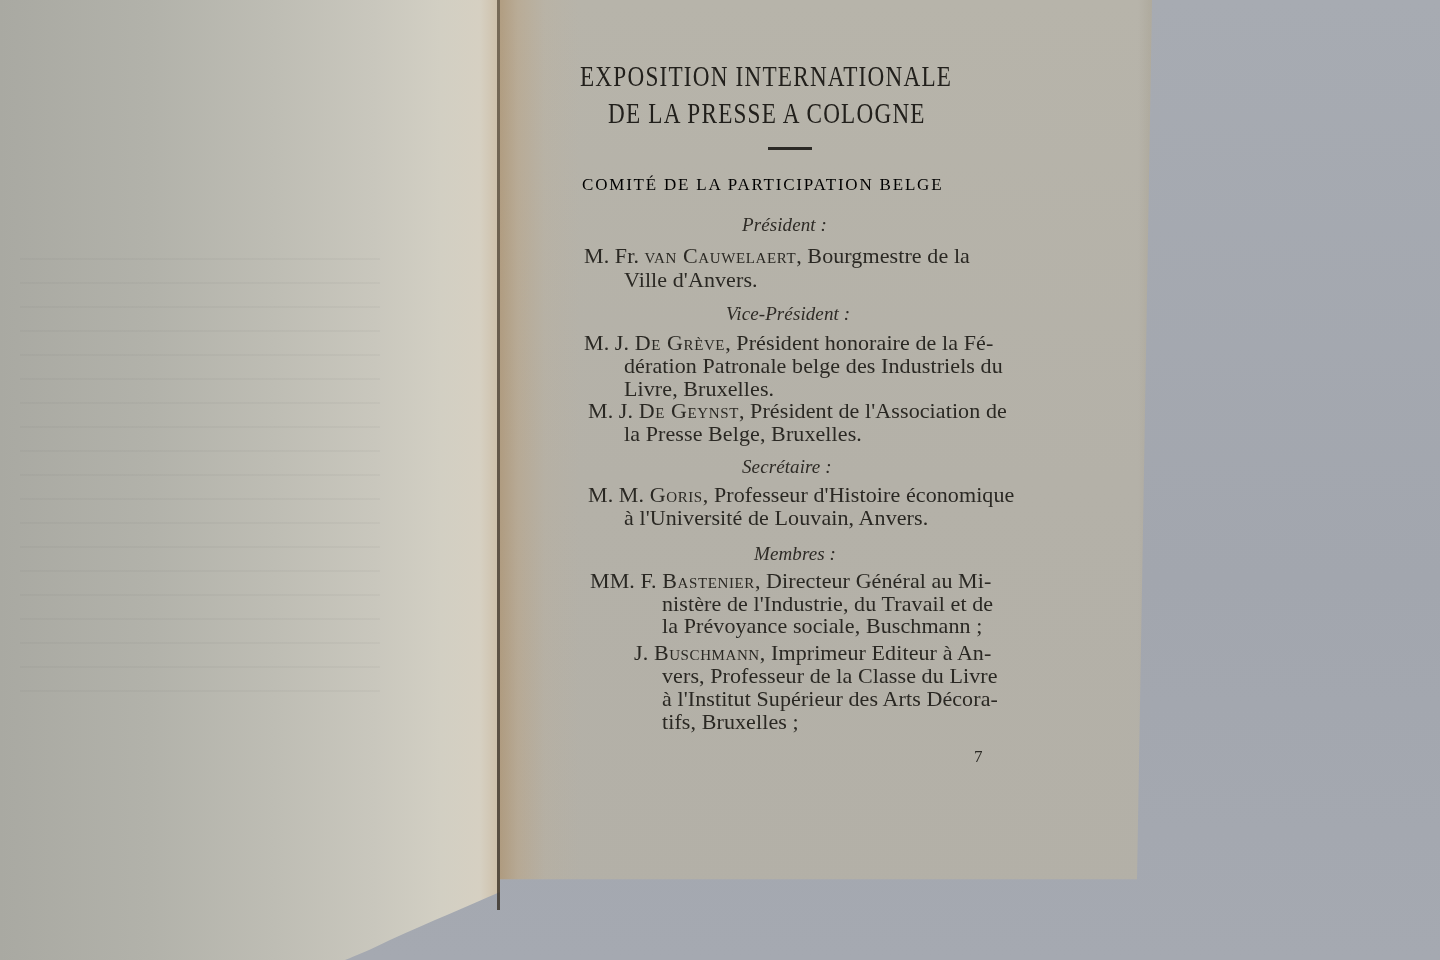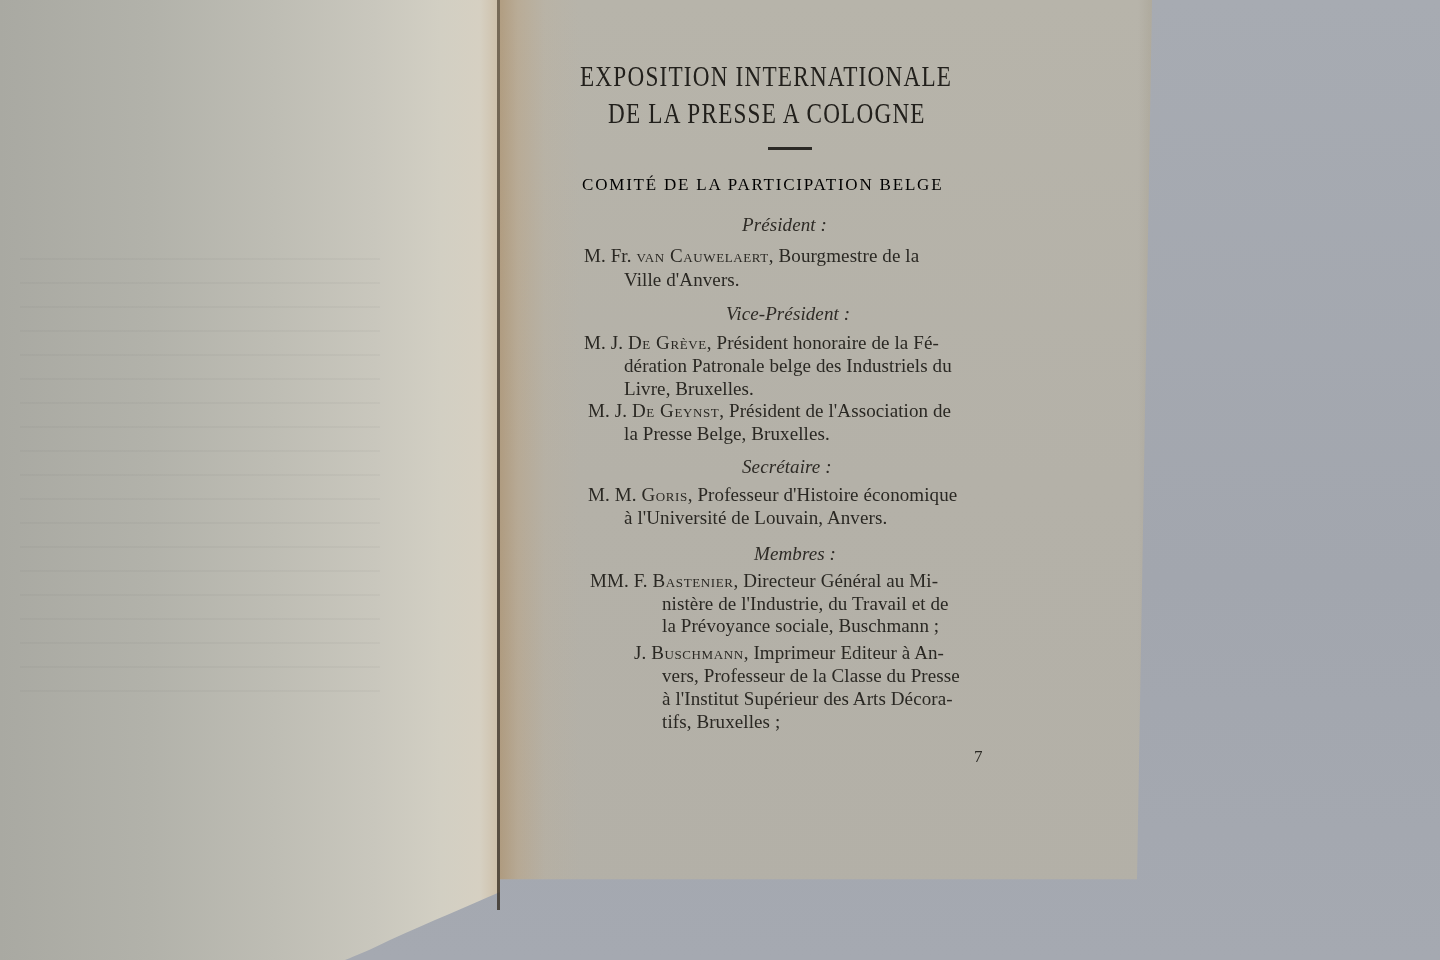--- a/index.html
+++ b/index.html
@@ -86,21 +86,21 @@
       position: absolute;
       left: 500px;
       top: 0;
       width: 652px;
       height: 802px;
       color: #2a2823;
     }
     .line {
       position: absolute;
       white-space: nowrap;
-      font-size: 19px;
+      font-size: 22px;
       line-height: 22px;
       letter-spacing: 0.1px;
     }
     .title {
       font-family: "Liberation Serif", "DejaVu Serif", serif;
       font-size: 29px;
       line-height: 32px;
       letter-spacing: 1.5px;
       transform: scaleX(0.80);
       transform-origin: left center;
@@ -165,18 +165,18 @@
 
   <div class="line heading-italic" style="left:242px; top:456px;">Secrétaire :</div>
   <div class="line" style="left:88px; top:484px;text-align:right;"><span>M. M. </span><span class="sc">Goris</span><span>, Professeur d'Histoire économique</span></div>
   <div class="line" style="left:124px; top:507px;">à l'Université de Louvain, Anvers.</div>
 
   <div class="line heading-italic" style="left:254px; top:543px;">Membres :</div>
   <div class="line" style="left:90px; top:570px;"><span>MM. F. </span><span class="sc">Bastenier</span><span>, Directeur Général au Mi-</span></div>
   <div class="line" style="left:162px; top:593px;">nistère de l'Industrie, du Travail et de</div>
   <div class="line" style="left:162px; top:615px;">la Prévoyance sociale, Buschmann ;</div>
   <div class="line" style="left:134px; top:642px;"><span>J. </span><span class="sc">Buschmann</span><span>, Imprimeur Editeur à An-</span></div>
-  <div class="line" style="left:162px; top:665px;">vers, Professeur de la Classe du Presse</div>
+  <div class="line" style="left:162px; top:665px;">vers, Professeur de la Classe du Livre</div>
   <div class="line" style="left:162px; top:688px;">à l'Institut Supérieur des Arts Décora-</div>
   <div class="line" style="left:162px; top:711px;">tifs, Bruxelles ;</div>
 
   <div class="line page-number" style="left:474px; top:746px;">7</div>
 </div>
 
 </body></html>

